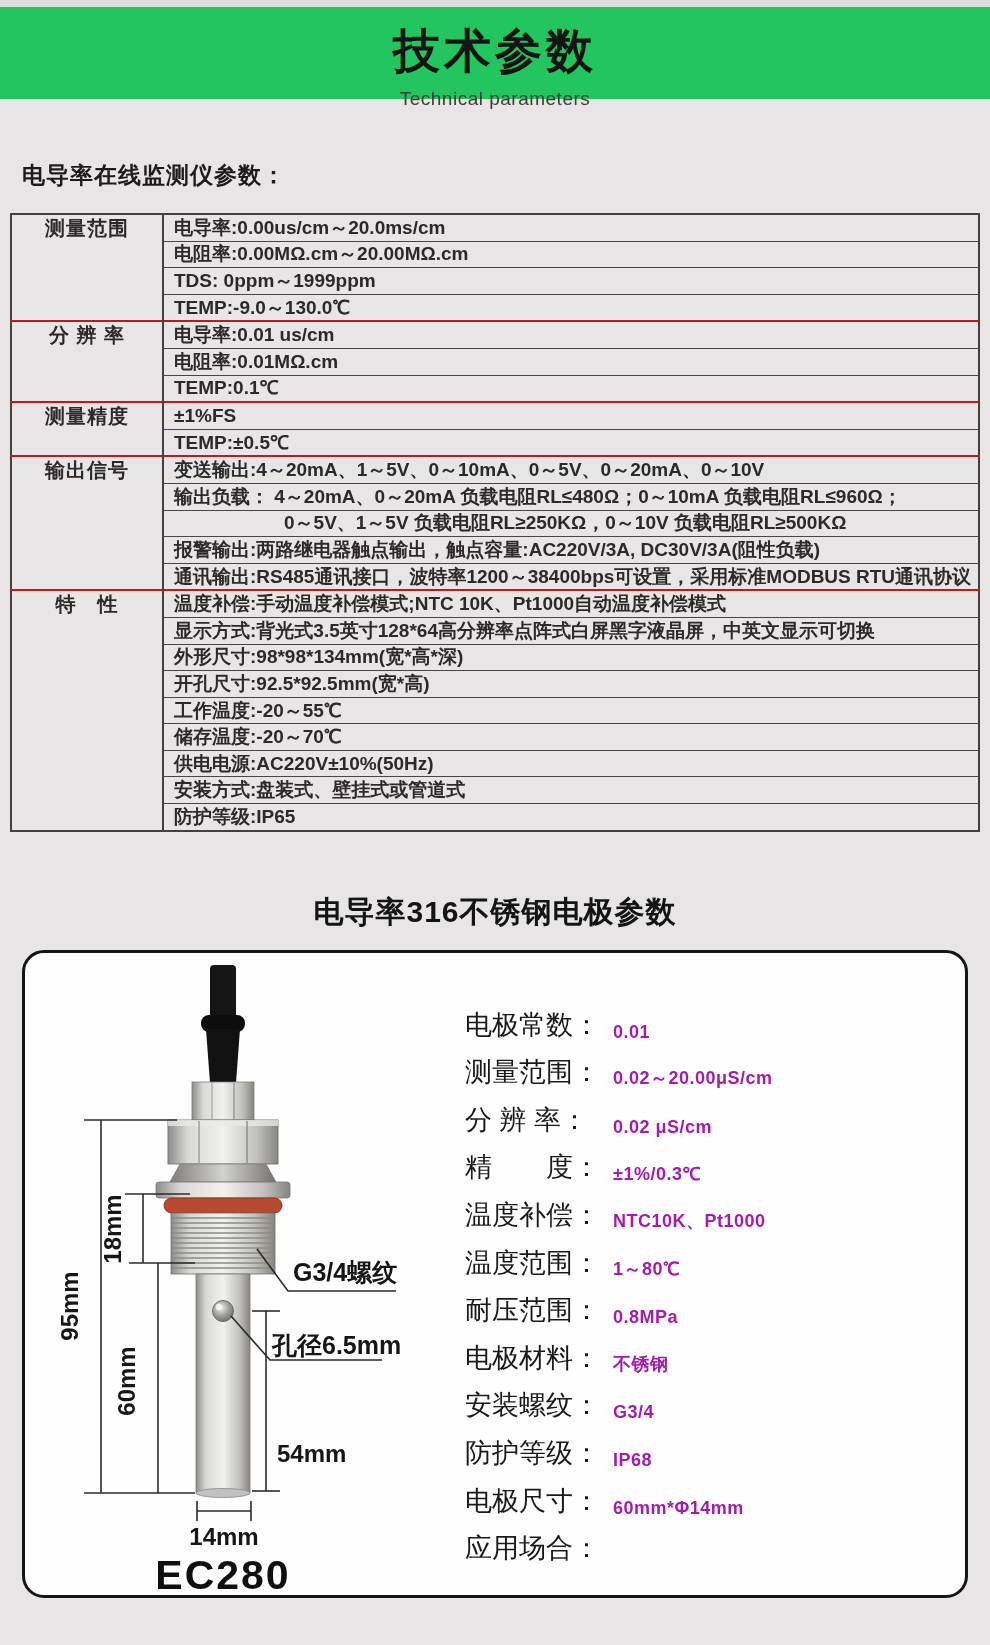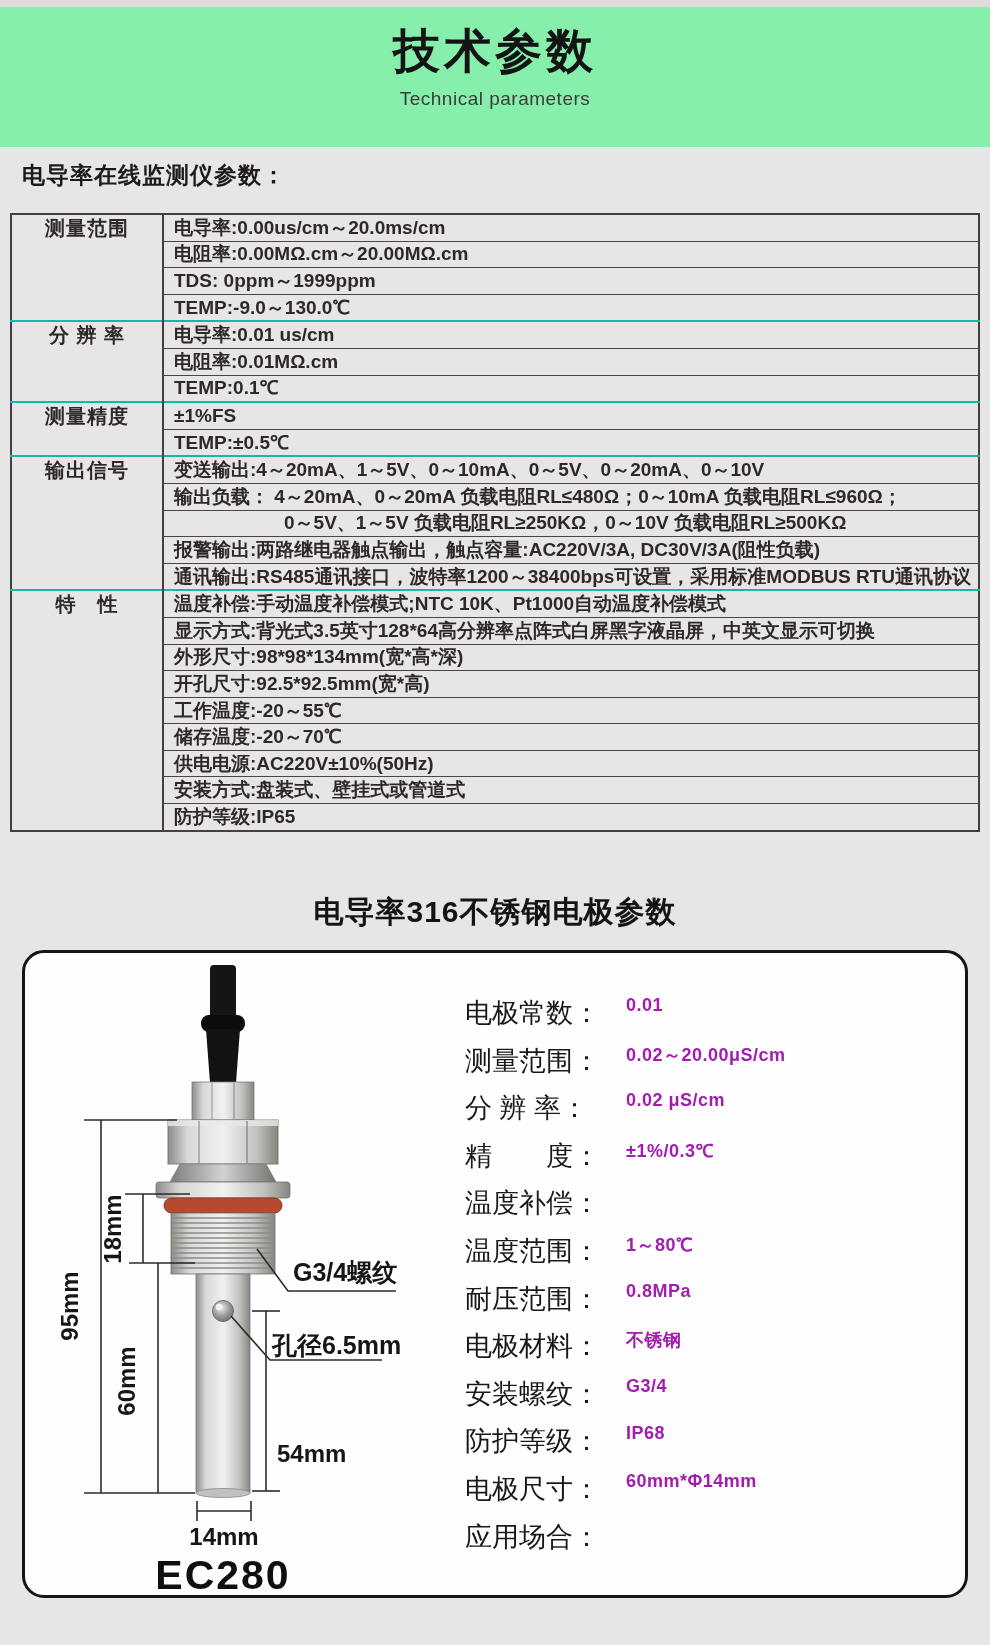--- a/index.html
+++ b/index.html
@@ -4,22 +4,22 @@
 <style>
   html,body { margin:0; padding:0; }
   .page {
     position:relative; width:990px; height:1645px; margin:0 auto;
     background:#e7e5e6; overflow:hidden;
     font-family:"Liberation Sans", sans-serif;
     color:#2c2627;
   }
   .top-strip { position:absolute; left:0; top:0; width:100%; height:7px; background:#dedcdc; }
   .band {
-    position:absolute; left:0; top:7px; width:100%; height:140px;
-    background:#86efac; text-align:center;
+    position:absolute; left:0; top:7px; width:100%; height:92px;
+    background:#22c55e; text-align:center;
   }
   .band-title {
     margin:0; padding-top:18px; font-size:47px; font-weight:bold;
     letter-spacing:4px; color:#141414; line-height:1.1;
   }
   .band-sub { font-size:19px; color:#3c3c3c; margin-top:11px; letter-spacing:0.5px; }
 
   .intro {
     position:absolute; left:22px; top:160px;
     font-size:23px; font-weight:bold; color:#1e191a; letter-spacing:1px;
@@ -35,41 +35,41 @@
     height:25.6px; line-height:1.05;
     padding:0 10px; white-space:nowrap;
     font-size:19px; font-weight:600; color:#2e2829;
   }
   table.params col.c-label { width:152px; }
   table.params td.lbl {
     text-align:center; vertical-align:top; padding-top:3px;
     font-size:20px; font-weight:bold; letter-spacing:1px;
     border-right:2px solid #453f40;
   }
-  table.params tr.grp td { border-top:2px solid #14b8a6; }
+  table.params tr.grp td { border-top:2px solid #b91c1c; }
   table.params td.indent { padding-left:120px; }
 
   .sec2-title {
     position:absolute; left:0; top:862px; width:100%; text-align:center;
     font-size:30px; font-weight:bold; color:#141414; letter-spacing:1px;margin-top:30px;
   }
   .warning {
     position:absolute; left:0; top:956px; width:100%; text-align:center;
     font-size:24px; font-weight:bold; letter-spacing:1px;
   }
 
   .card {
     position:absolute; left:22px; top:950px; width:946px; height:648px;
     box-sizing:border-box; background:#fefefe;
     border:3px solid #151515; border-radius:22px;
   }
   .electrode-svg { position:absolute; left:0; top:0; }
 
   .specs { position:absolute; left:440px; top:42px; width:500px; }
-  .spec-row { display:flex; align-items:flex-start; height:47.6px;gap:13px; }
+  .spec-row { display:flex; align-items:flex-end; height:47.6px; }
   .spec-label {
     flex:0 0 148px; font-size:27px; font-weight:500; color:#191919;
     white-space:nowrap;
   }
   .spec-value { font-size:18px; font-weight:700; color:#a21caf; letter-spacing:0.5px; white-space:nowrap; }
 
   .dim-text { font-size:24px; font-weight:600; fill:#161616; }
   .ann-text { font-size:25px; font-weight:600; fill:#161616; }
   .model-text { font-size:41px; font-weight:bold; fill:#0f0f0f; letter-spacing:2px; }
   .dim-line { stroke:#2b2b2b; stroke-width:1.6; fill:none; }
@@ -291,20 +291,21 @@
       <div class="spec-row">
           <span class="spec-label">分 辨 率：</span>
           <span class="spec-value">0.02 μS/cm</span>
         </div>
       <div class="spec-row">
           <span class="spec-label">精　　度：</span>
           <span class="spec-value">±1%/0.3℃</span>
         </div>
       <div class="spec-row">
           <span class="spec-label">温度补偿：</span>
+          <span class="spec-value">NTC10K、Pt1000</span>
         </div>
       <div class="spec-row">
           <span class="spec-label">温度范围：</span>
           <span class="spec-value">1～80℃</span>
         </div>
       <div class="spec-row">
           <span class="spec-label">耐压范围：</span>
           <span class="spec-value">0.8MPa</span>
         </div>
       <div class="spec-row">

